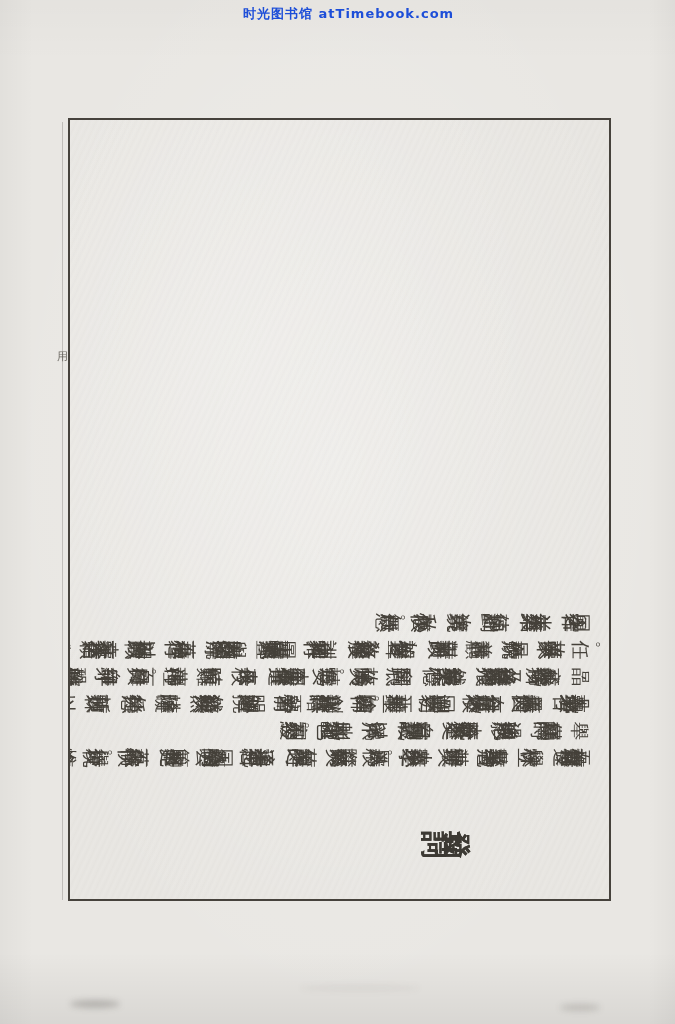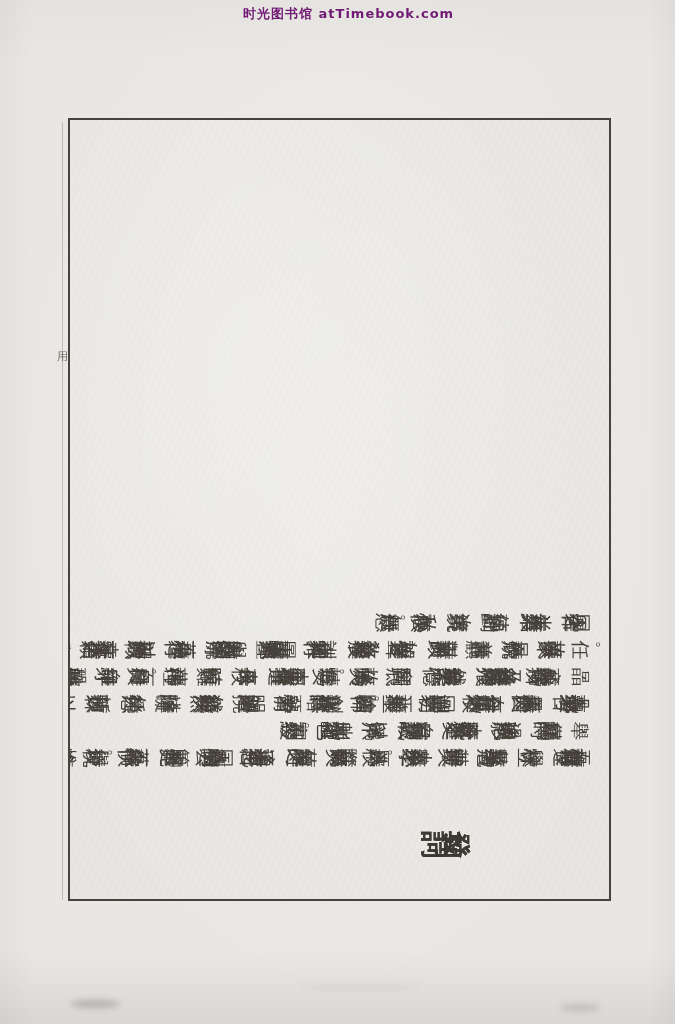--- a/index.html
+++ b/index.html
@@ -18,21 +18,21 @@
   }
   .smudge{position:absolute;border-radius:50%;filter:blur(3px);}
   .smudge.a{left:70px;top:1000px;width:50px;height:8px;background:rgba(60,55,50,0.25);}
   .smudge.b{left:560px;top:1004px;width:40px;height:7px;background:rgba(60,55,50,0.18);}
   .smudge.c{left:300px;top:985px;width:120px;height:6px;background:rgba(60,55,50,0.06);}
 
   .watermark{
     position:absolute;left:243px;top:5px;width:300px;
     font-family:"DejaVu Sans", sans-serif;
     font-size:13px;font-weight:bold;letter-spacing:1px;
-    color:#701a75;white-space:nowrap;
+    color:#1d4ed8;white-space:nowrap;
   }
 
   
   .frame{
     position:absolute;left:68px;top:118px;width:543px;height:783px;
     border:2px solid #46423c;
     box-sizing:border-box;
     background:
       radial-gradient(ellipse at 30% 30%, rgba(255,255,255,0.18), rgba(0,0,0,0) 60%),
       repeating-linear-gradient(115deg, rgba(120,115,105,0.035) 0px, rgba(0,0,0,0) 3px, rgba(120,115,105,0.025) 6px);

